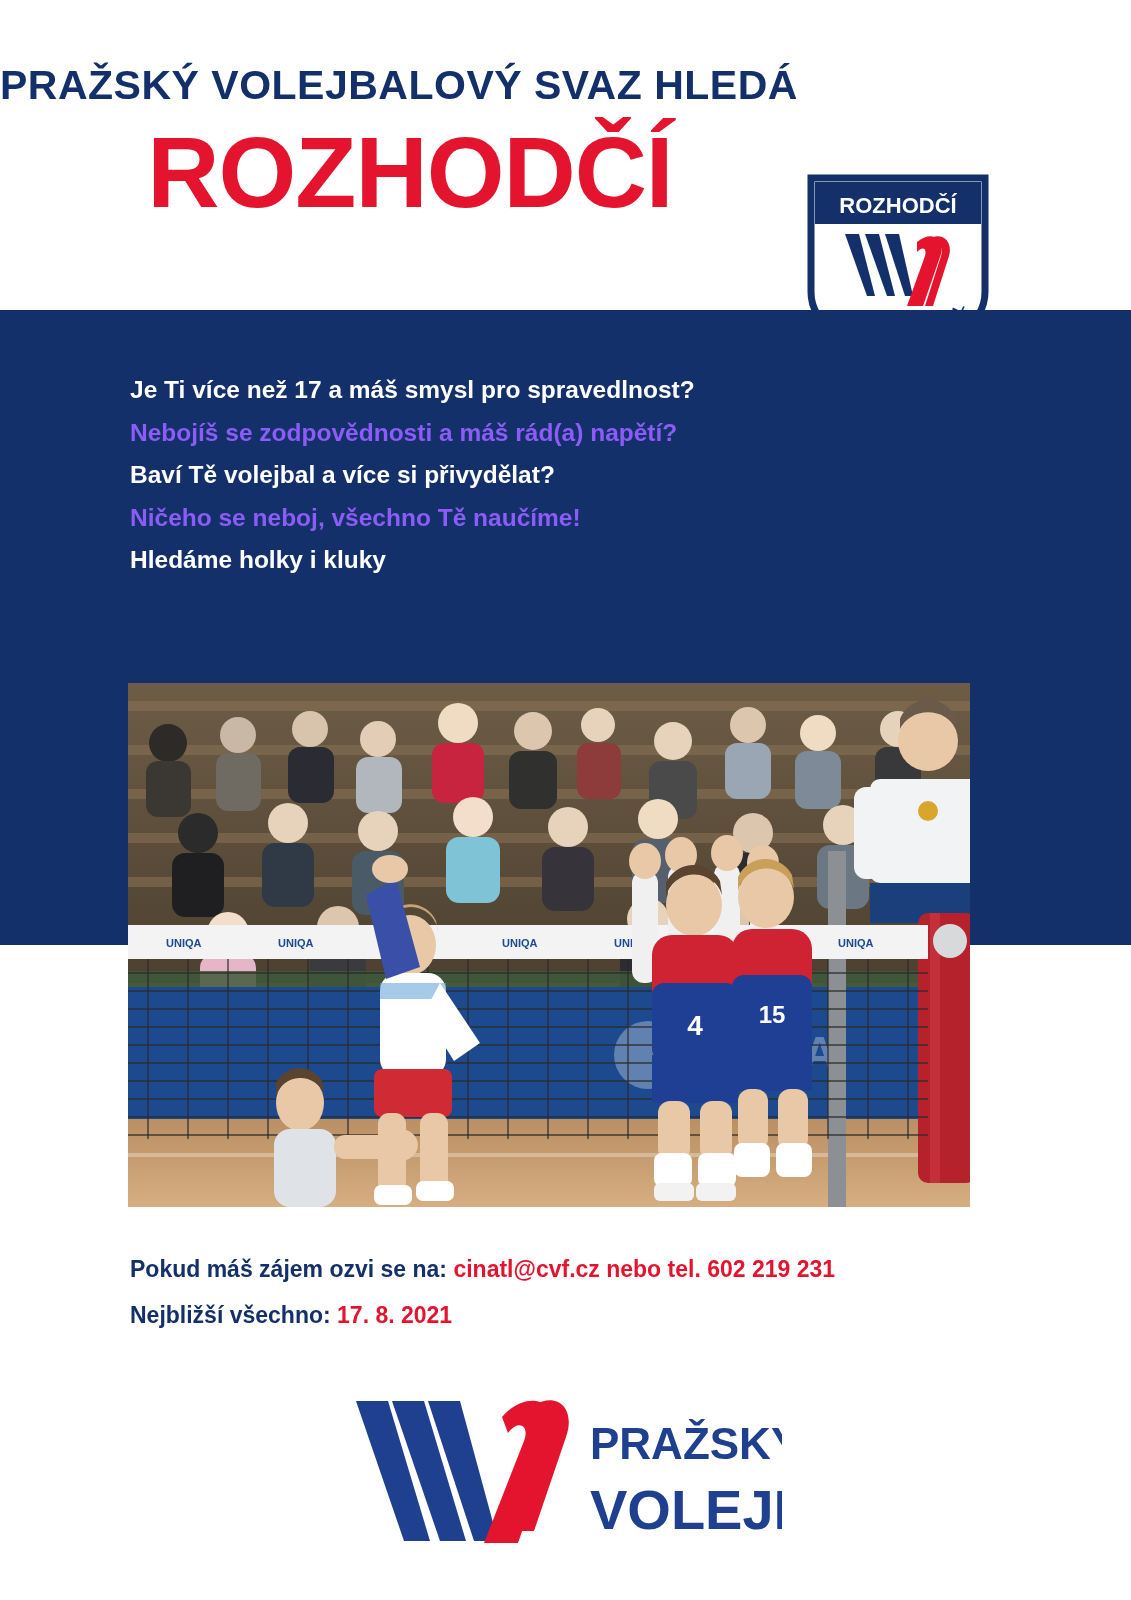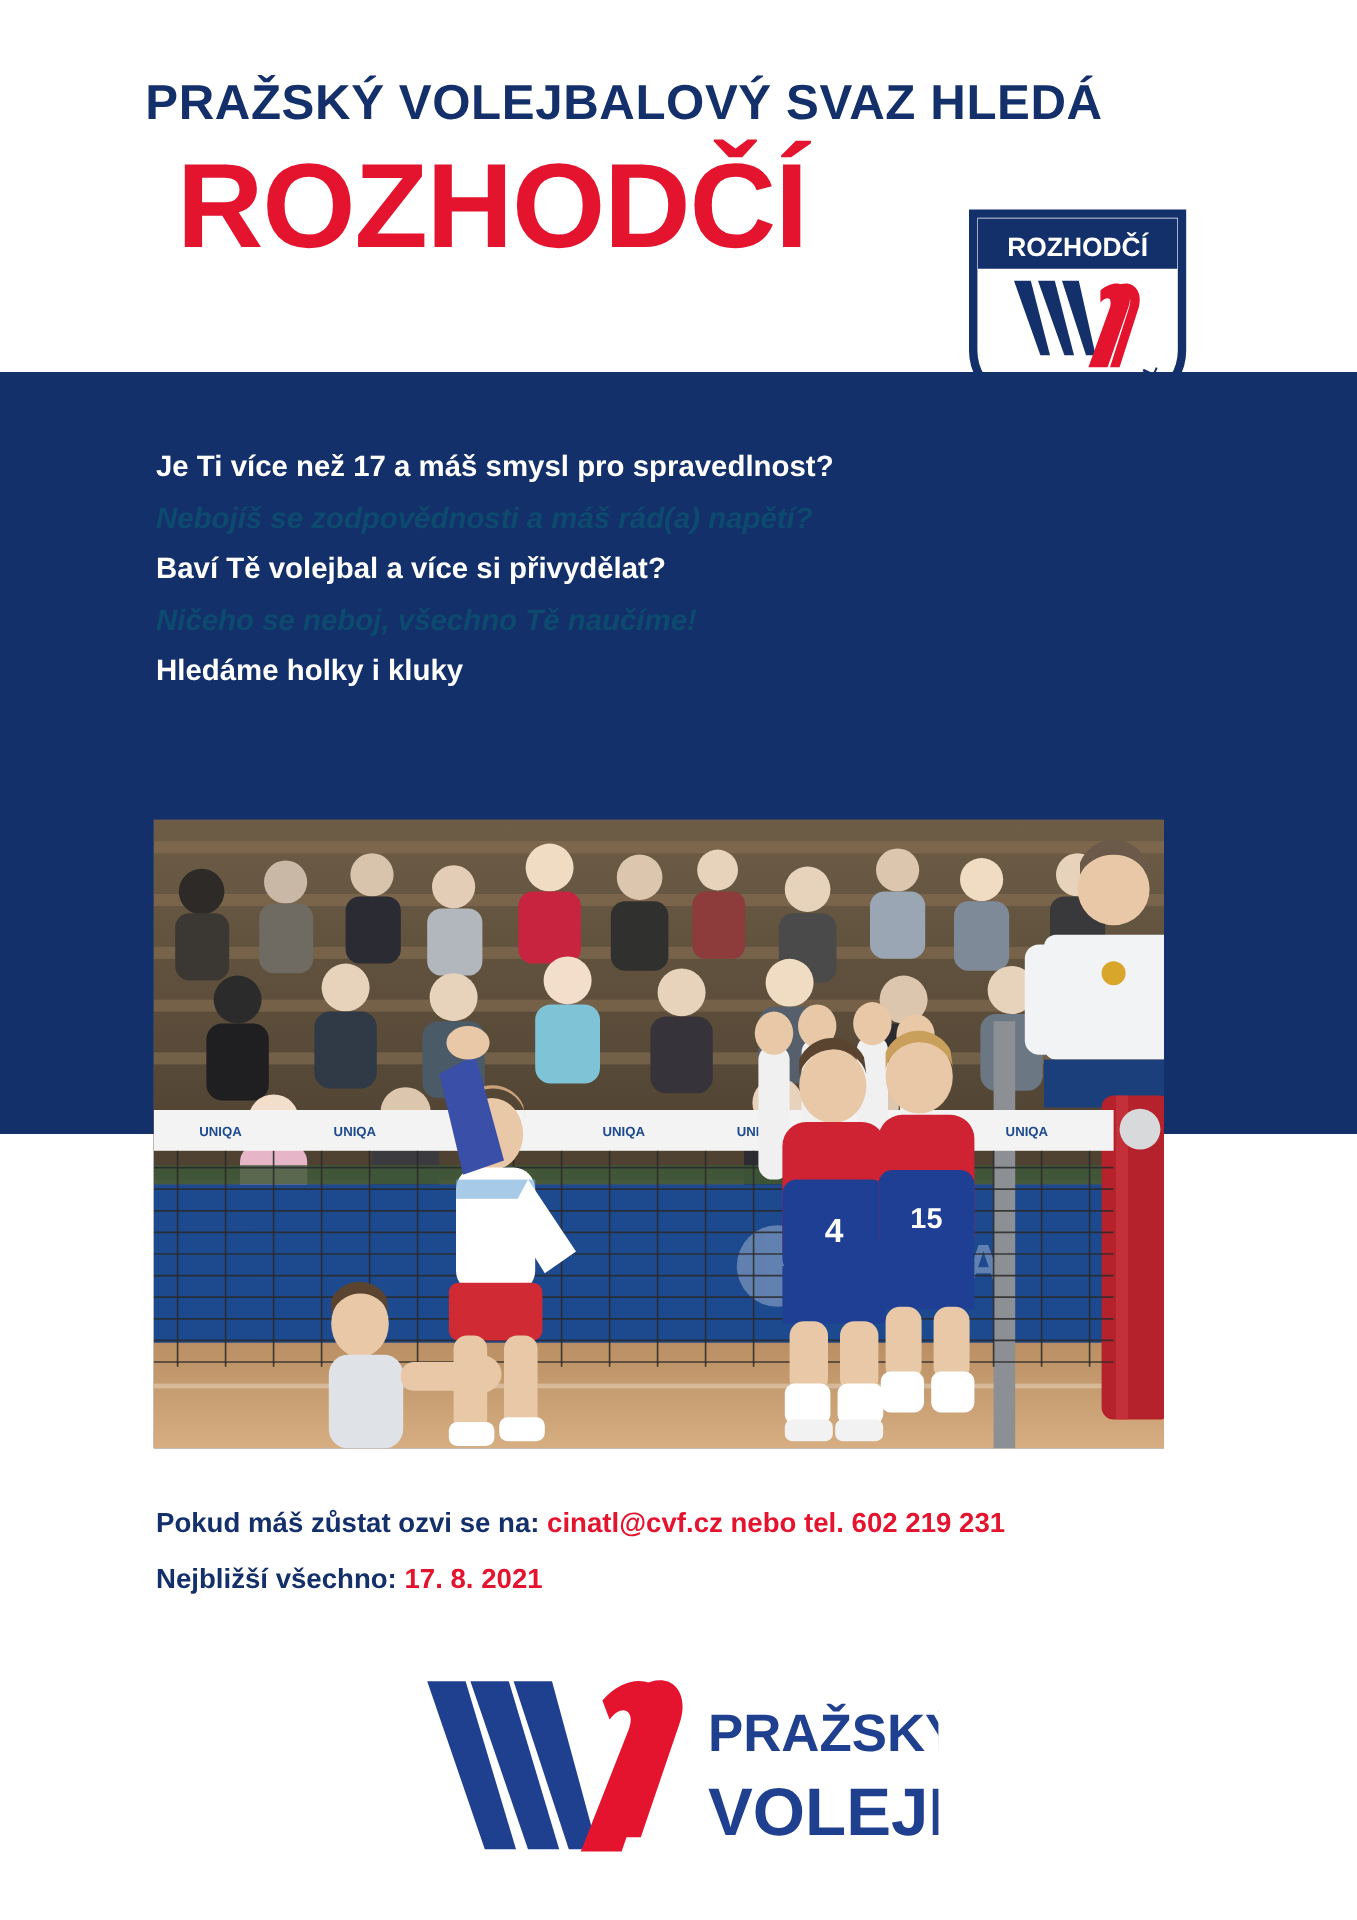--- a/index.html
+++ b/index.html
@@ -22,21 +22,21 @@
     top: 0; left: 0;
     width: 1131px;
     height: 310px;
     background: #ffffff;
   }
   .headline {
     position: absolute;
     top: 62px;
     left: 0;
     width: 1040px;
-    text-align: center;
+    text-align: left;
     font-size: 41px;
     font-weight: bold;
     letter-spacing: 0.5px;
     color: #14306b;
     text-transform: uppercase;
   }
   .bigtitle {
     position: absolute;
     top: 122px;
     left: 0;
@@ -75,21 +75,21 @@
     width: 880px;
   }
   .q-line {
     font-size: 24.5px;
     font-weight: bold;
     line-height: 1.0;
     margin-bottom: 18px;
     white-space: nowrap;
   }
   .q-white { color: #ffffff; }
-  .q-red   { color: #0c4a6e; font-style: italic; }
+  .q-red   { color: #8b5cf6; }
 
   
   .photo {
     position: absolute;
     top: 683px;
     left: 128px;
     width: 842px;
     height: 524px;
     overflow: hidden;
     background: #6a5a48;
@@ -368,21 +368,21 @@
       <path d="M148 414 A25 25 0 0 1 196 412 L194 398 A26 26 0 0 0 148 400 Z" fill="#5a4430"></path>
       <rect x="146" y="446" width="62" height="78" rx="16" fill="#dfe3e8"></rect>
       <rect x="206" y="452" width="60" height="24" rx="11" fill="#e8c8a6"></rect>
       <ellipse cx="272" cy="462" rx="18" ry="16" fill="#e8c8a6"></ellipse>
     </g>
   </svg>
 </div>
 
 <div class="contact">
   <div class="contact-line">
-    <span>Pokud máš zůstat ozvi se na: </span><span class="hl">cinatl@cvf.cz nebo tel. 602 219 231</span>
+    <span>Pokud máš zájem ozvi se na: </span><span class="hl">cinatl@cvf.cz nebo tel. 602 219 231</span>
   </div>
   <div class="contact-line">
     <span>Nejbližší všechno: </span><span class="hl">17. 8. 2021</span>
   </div>
 </div>
 
 <div class="brand">
   <svg width="430" height="160" viewBox="0 0 430 160" xmlns="http://www.w3.org/2000/svg">
 
     <path d="M4 6 L36 6 L78 146 L52 146 Z" fill="#1f3f8f"></path>

